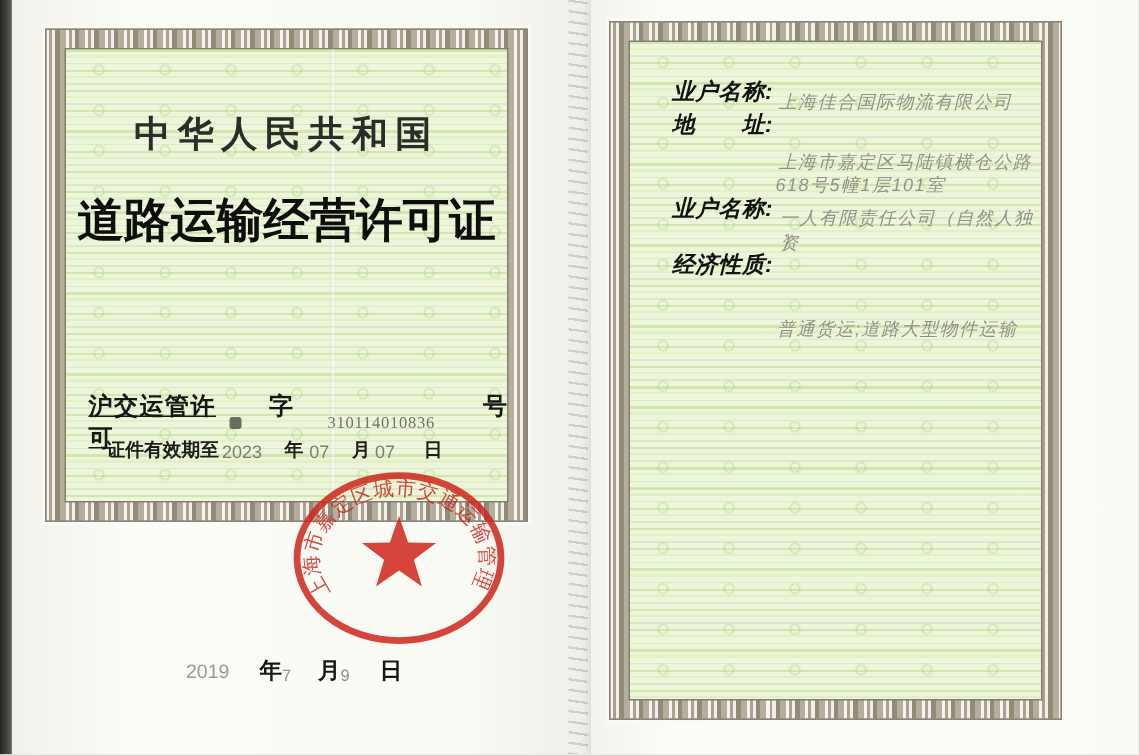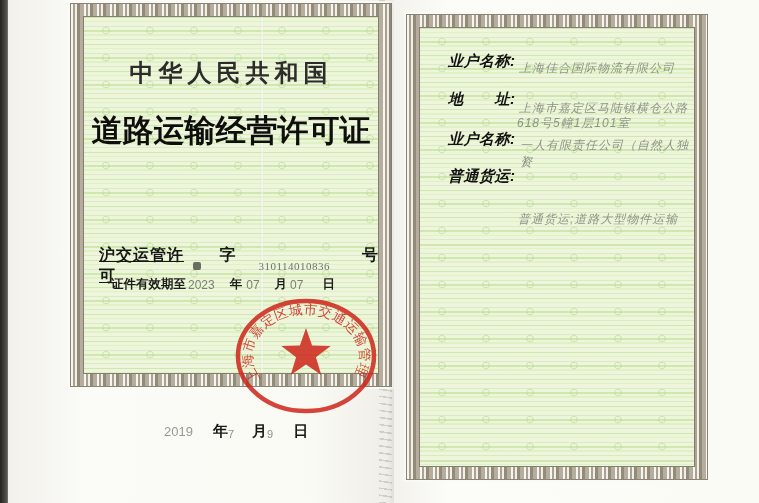--- a/index.html
+++ b/index.html
@@ -23,21 +23,21 @@
   }
   
   .frame{
     position:absolute;padding:13px;
     background-color:#a49d8d;
     background-image:repeating-linear-gradient(90deg,
       #f7f5f0 0 2px,#a9a292 2px 4px,#f1efe8 4px 6px,#938b79 6px 9px,#b5ae9e 9px 13px);
     border:1px solid #8b8474;
     box-shadow:0 0 0 2px rgba(250,250,246,.9);
   }
-  .frame-left{left:30px;top:3px;width:322px;height:384px;margin-left:40px;}
+  .frame-left{left:30px;top:19px;width:322px;height:329px;}
   .frame-right{left:406px;top:14px;width:302px;height:466px;font-style:italic;}
   
   .paper{
     position:relative;width:100%;height:100%;
     background-color:#edf6db;
     background-image:
       radial-gradient(circle 5px at 50% 50%, rgba(255,255,255,0) 2.4px, rgba(150,198,100,.38) 3px, rgba(255,255,255,0) 4.3px),
       repeating-linear-gradient(to bottom,
         rgba(183,220,140,.55) 0 1.5px, rgba(255,255,255,0) 1.5px 4px,
         rgba(203,231,166,.38) 4px 5.5px, rgba(255,255,255,0) 5.5px 9px,
@@ -74,21 +74,21 @@
   .stamp{position:absolute;left:147px;top:279px;width:150px;height:120px;}
   .issue-date{position:absolute;left:0;top:405px;width:100%;padding-left:80px;display:flex;align-items:baseline;}
   .id-year{font-size:13px;color:#989b90;}
   .id-u{font-size:15px;font-weight:bold;color:#161614;}
   .id-u.g1{margin-left:20px;} .id-sm{font-size:11px;color:#8e9086;position:relative;top:2px;}
   .id-u.g2{margin-left:18px;} .id-u.g3{margin-left:20px;}
   
   .f-label{position:absolute;font-size:15px;font-weight:bold;letter-spacing:.5px;color:#121210;}
   .f-value{position:absolute;font-size:12px;letter-spacing:1px;color:#8f9387;}
   .fl0{left:28px;top:24px;} .fv0{left:99px;top:32px;}
-  .fl1{left:28px;top:62px;} .fv1{left:99px;top:72px;} .fv1b{left:97px;top:87px;}
+  .fl1{left:28px;top:46px;} .fv1{left:99px;top:72px;} .fv1b{left:97px;top:87px;}
   .fl2{left:28px;top:102px;} .fv2{left:100px;top:109px;} .fv2b{left:101px;top:124px;}
   .fl3{left:28px;top:139px;} .fv3{left:98px;top:143px;margin-top:40px;}
 </style>
 </head>
 <body>
 
 <div class="scan">
   <div class="edge-dark"></div>
 
   <div class="page page-left">
@@ -159,19 +159,19 @@
         <span class="f-value fv1b">618号5幢1层101室</span>
       </div>
 
       <div>
         <span class="f-label fl2">业户名称:</span>
         <span class="f-value fv2">一人有限责任公司（自然人独资</span>
         <span class="f-value fv2b">）</span>
       </div>
 
       <div>
-        <span class="f-label fl3">普通货运:</span>
+        <span class="f-label fl3">经济性质:</span>
         <span class="f-value fv3">普通货运;道路大型物件运输</span>
       </div>
 
     </div>
   </div>
 </div>
 
 </body></html>

